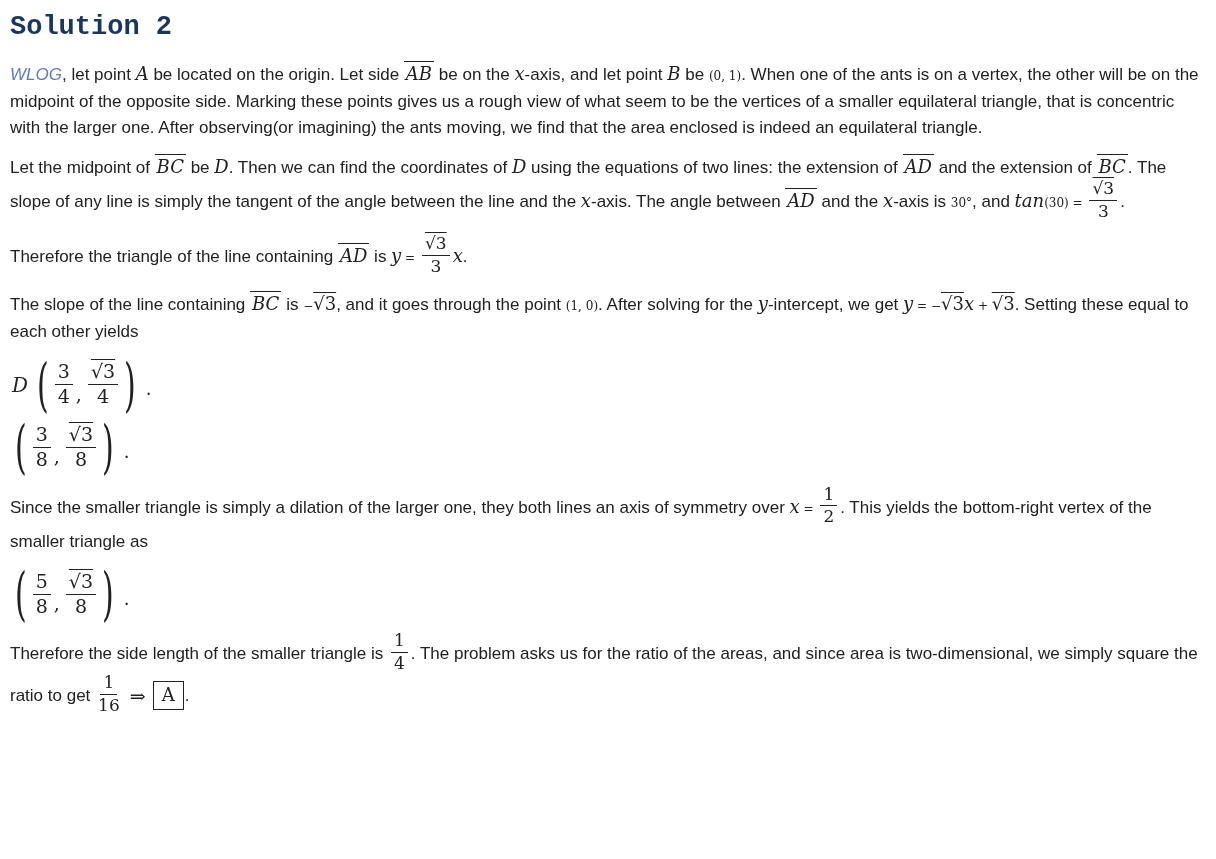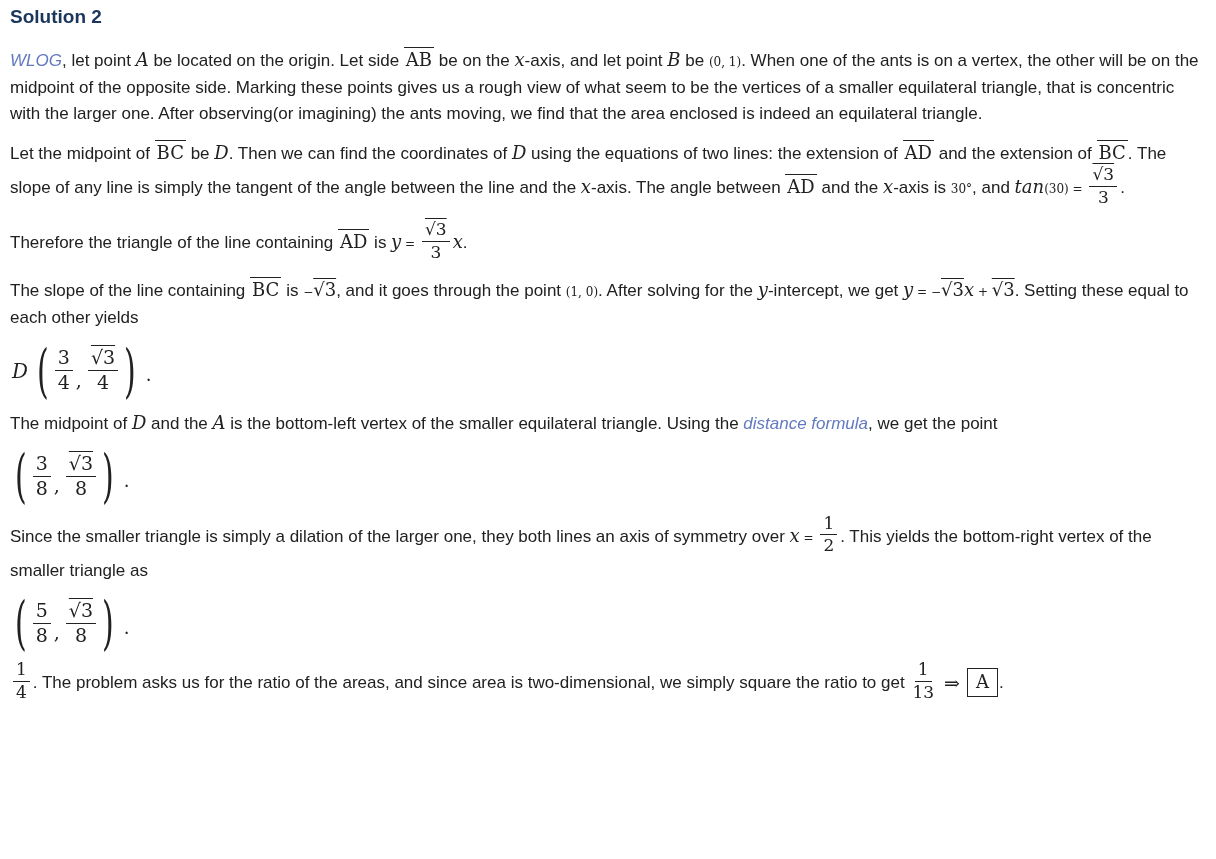--- a/index.html
+++ b/index.html
@@ -11,32 +11,32 @@
   html,body{margin:0;padding:0;background:#ffffff;}
   body{
     width:1216px;height:859px;overflow:hidden;
     color:var(--text);
     font-family:"Liberation Sans",sans-serif;
     font-size:17px;
   }
   main{padding:6px 12px 0 10px;}
   h2{
     color:var(--heading);
-    font-size:19px;
+    font-size:27px;
     font-weight:700;
-    margin:0 0 19px 0;
-    font-family:Liberation Sans, sans-serif;
+    margin:6px 0 19px 0;
+    font-family:Liberation Mono, monospace;
   }
   p{line-height:26px;margin:0 0 13px 0;}
   a.lnk{color:var(--link);text-decoration:none;cursor:pointer;font-style:italic;}
   
   .mi{font-family:"DejaVu Serif",serif;font-style:italic;font-size:18px;}
   .mr{font-family:"DejaVu Serif",serif;font-size:12px;}
   .ov{
-    font-family:"DejaVu Serif",serif;font-size:18px;
+    font-family:"DejaVu Serif",serif;font-style:italic;font-size:18px;
     border-top:1.3px solid #222;padding:1px 2px 0 2px;
   }
   .sq{
     font-family:"DejaVu Serif",serif;font-size:18px;
     text-decoration:overline;text-decoration-thickness:1px;
   }
   .frac{
     display:inline-flex;flex-direction:column;align-items:center;
     vertical-align:middle;text-align:center;
     font-family:"DejaVu Serif",serif;font-size:17px;line-height:1.15;
@@ -97,21 +97,20 @@
       </span>
       <span class="dcomma">,</span>
       <span class="frac">
         <span class="num rad">√3</span>
         <span class="den">4</span>
       </span>
       <span class="bigp">)</span>
       <span class="dperiod">.</span>
     </div>
 
-  <p><span class="t">The midpoint of </span><span class="mi">D</span><span class="t"> and the </span><span class="mi">A</span><span class="t"> is the bottom-left vertex of the smaller equilateral triangle. Using the </span><a class="lnk">distance formula</a><span class="t">, we get the point</span></p>
 
   <div class="disp">
       <span class="bigp">(</span>
       <span class="frac">
         <span class="num">3</span>
         <span class="den">8</span>
       </span>
       <span class="dcomma">,</span>
       <span class="frac">
         <span class="num rad">√3</span>
@@ -134,21 +133,21 @@
       </span>
       <span class="dcomma">,</span>
       <span class="frac">
         <span class="num rad">√3</span>
         <span class="den">8</span>
       </span>
       <span class="bigp">)</span>
       <span class="dperiod">.</span>
     </div>
 
-  <p><span class="frac">
+  <p><span class="t">Therefore the side length of the smaller triangle is </span><span class="frac">
         <span class="num">1</span>
         <span class="den">4</span>
       </span><span class="t">. The problem asks us for the ratio of the areas, and since area is two-dimensional, we simply square the ratio to get </span><span class="frac">
         <span class="num">1</span>
-        <span class="den">13</span>
+        <span class="den">16</span>
       </span><span class="imp">⇒</span><span class="boxed">A</span><span class="t">.</span></p>
 
 </main>
 
 </body></html>

